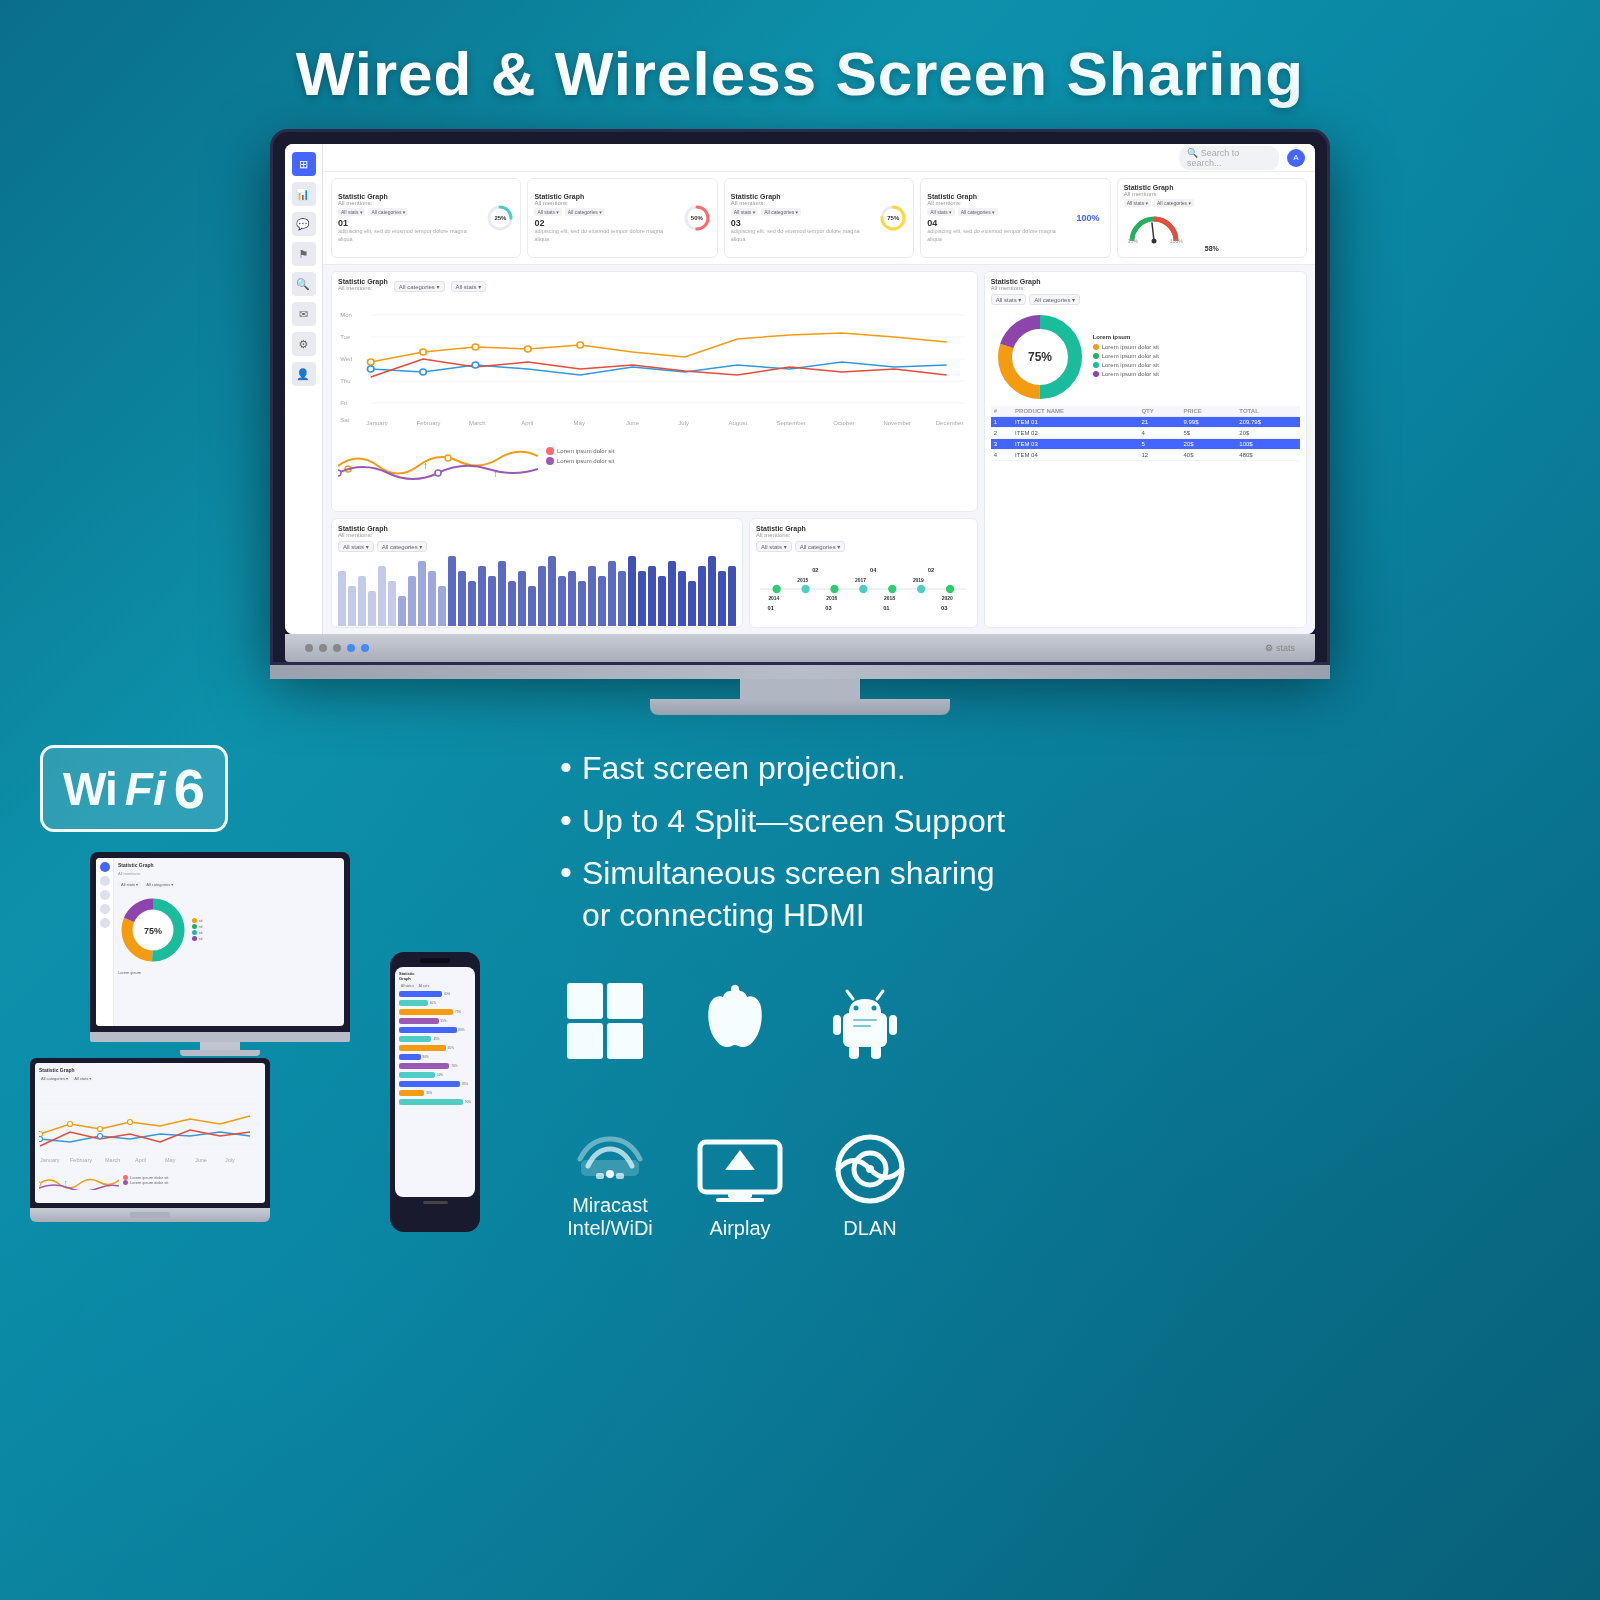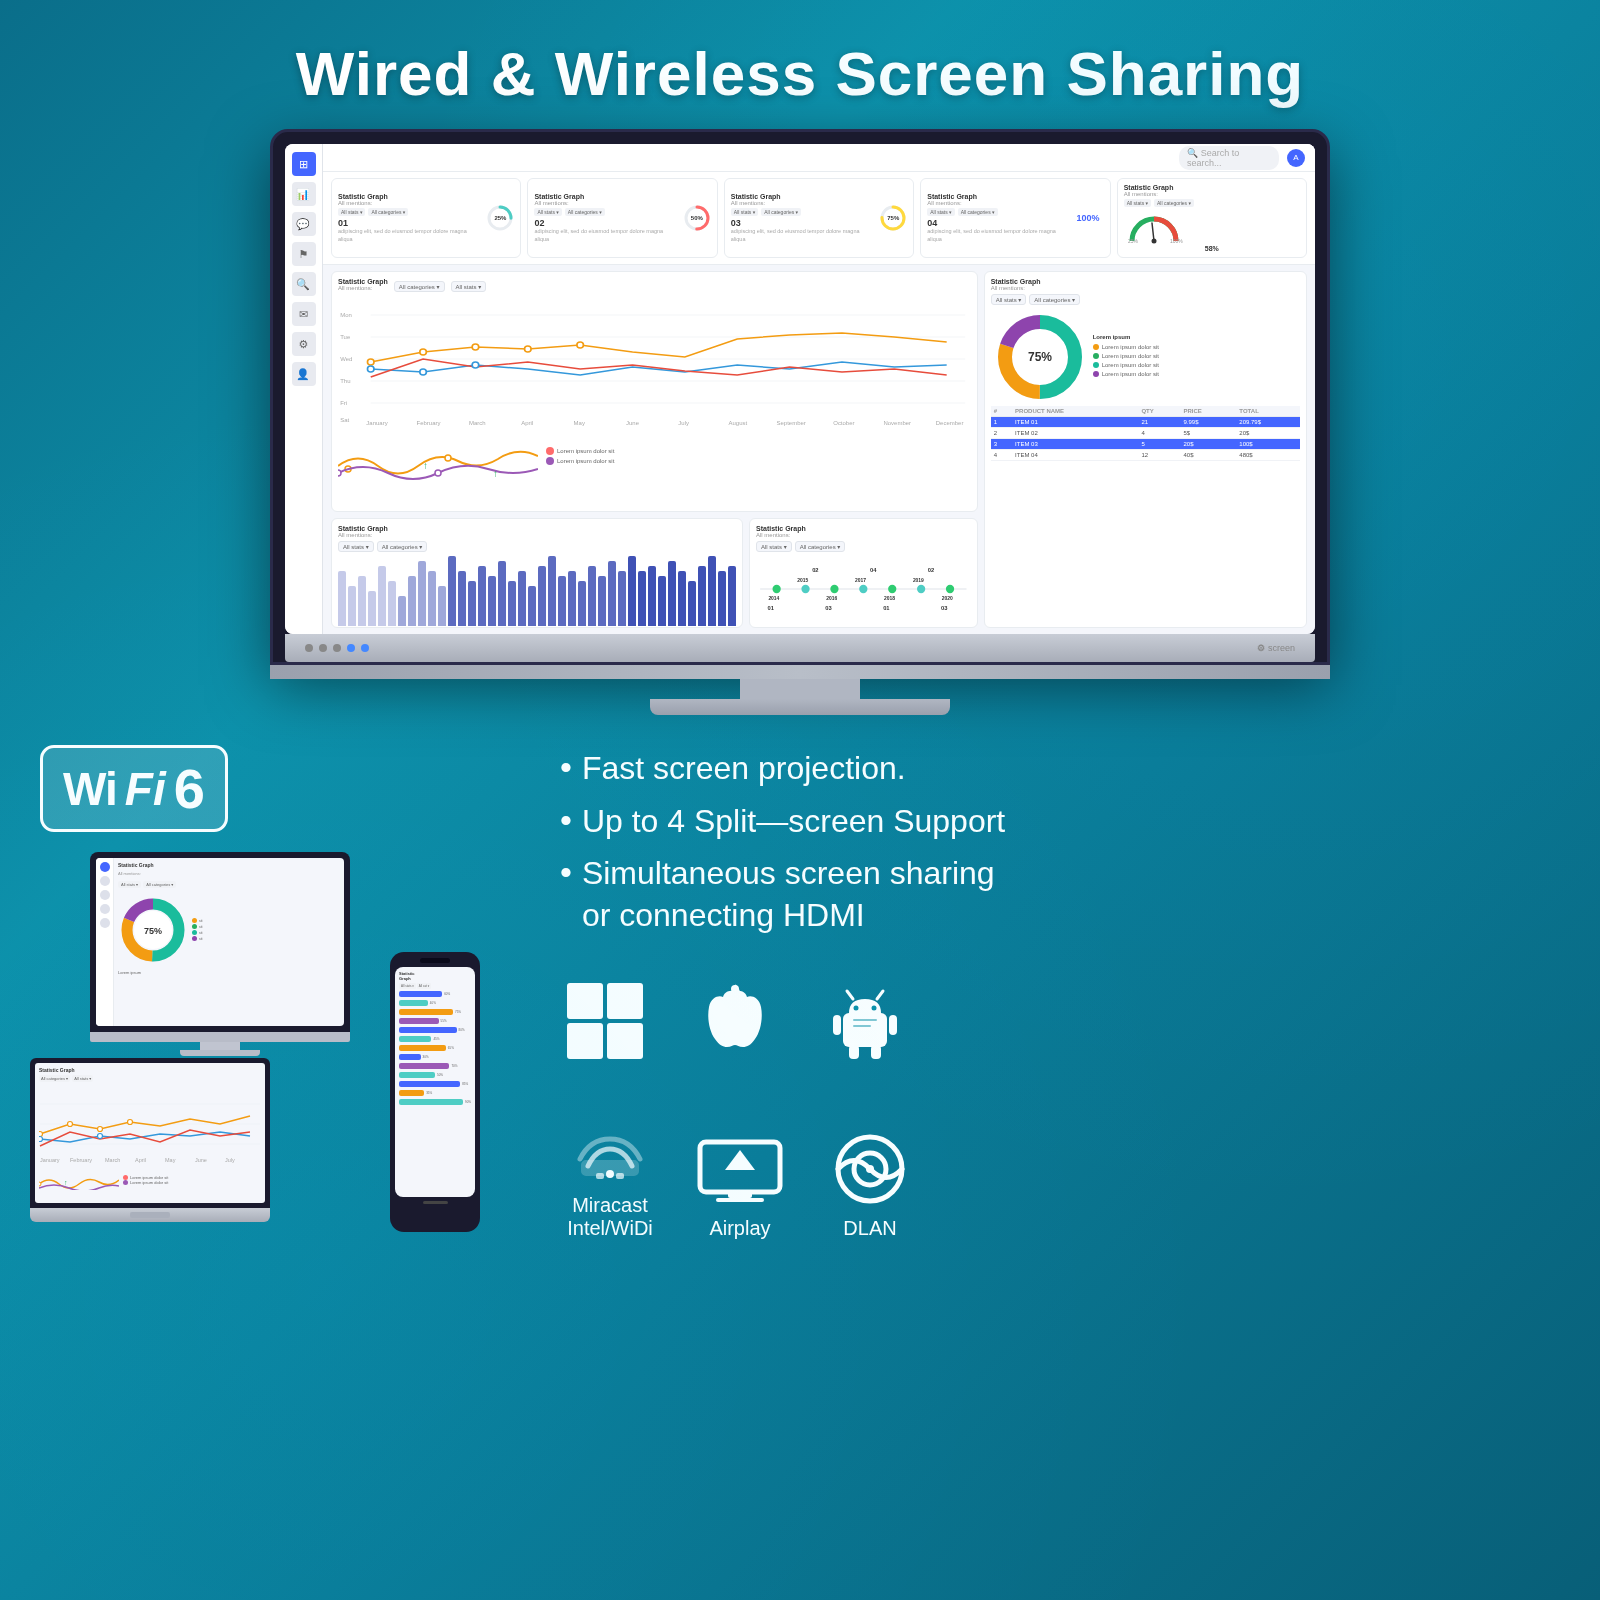--- a/index.html
+++ b/index.html
@@ -1012,21 +1012,21 @@
     </div>
 
     <div class="tv-bottom">
       <div class="tv-dot"></div>
       <div class="tv-dot"></div>
       <div class="tv-dot"></div>
       <div class="tv-dot active"></div>
       <div class="tv-dot active"></div>
       <div style="margin-left:auto;font-size:9px;color:#888;display:flex;align-items:center;gap:3px;">
         <span style="font-weight:bold;">⚙</span>
-        <span>screen</span>
+        <span>stats</span>
       </div>
     </div>
   </div>
 
   <div class="tv-stand-top"></div>
   <div class="tv-stand-neck"></div>
   <div class="tv-stand-base"></div>
 </div>
 
 <div class="bottom-section">

